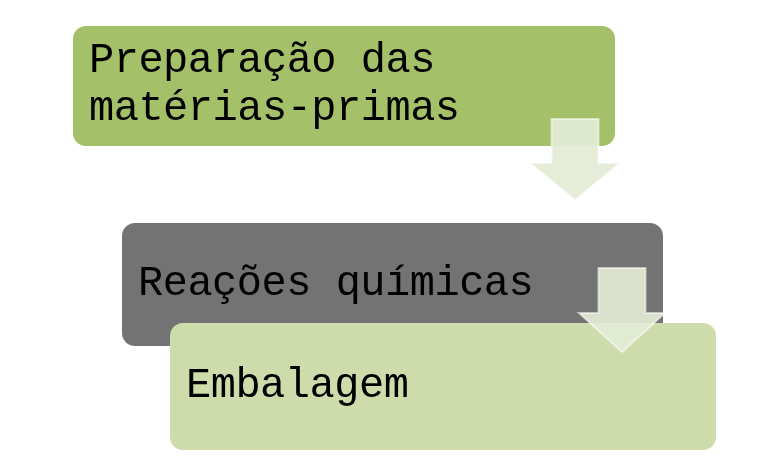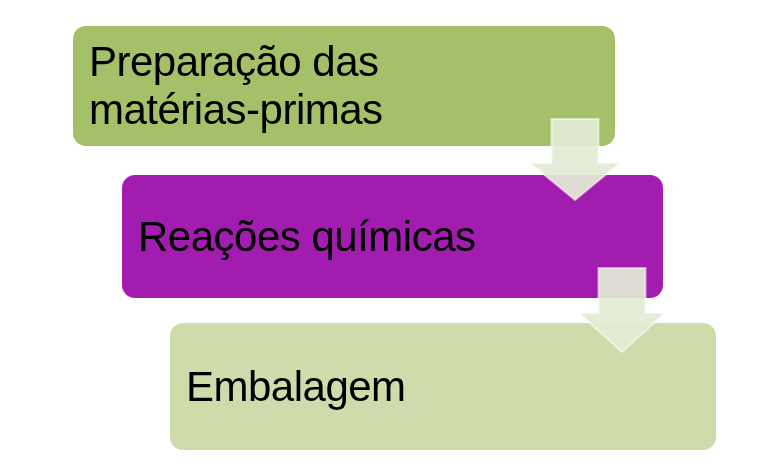--- a/index.html
+++ b/index.html
@@ -6,21 +6,21 @@
     margin: 0;
     padding: 0;
     background: #ffffff;
   }
   .canvas {
     position: relative;
     width: 765px;
     height: 472px;
     background: #ffffff;
     overflow: hidden;
-    font-family: Liberation Sans, sans-serif;
+    font-family: Liberation Mono, monospace;
   }
   .step {
     position: absolute;
     border-radius: 13px;
     display: flex;
     align-items: center;
     color: #000000;
   }
   .step-label {
     font-size: 42px;
@@ -50,21 +50,21 @@
 </style>
 </head>
 <body>
 
 <div class="canvas">
 
   <div class="step step-1" style="background-color: rgb(164, 192, 104);">
     <span class="step-label">Preparação das matérias-primas</span>
   </div>
 
-  <div class="step step-2" style="background-color: #a21caf;">
+  <div class="step step-2" style="background-color: #737373; margin-top: 48px;">
     <span class="step-label">Reações químicas</span>
   </div>
 
   <div class="step step-3" style="background-color: rgb(206, 220, 171); text-align: center;">
     <span class="step-label">Embalagem</span>
   </div>
 
   <svg class="arrows" viewBox="0 0 765 472" xmlns="http://www.w3.org/2000/svg">
     <polygon class="flow-arrow" points="551.5,119 598.5,119 598.5,163 620,163 575,200 530,163 551.5,163" fill="#e3ebd5"></polygon>
     <polygon class="flow-arrow" points="598.5,268 645.5,268 645.5,313 665,313 622,352 579,313 598.5,313" fill="#e3ebd5"></polygon>

